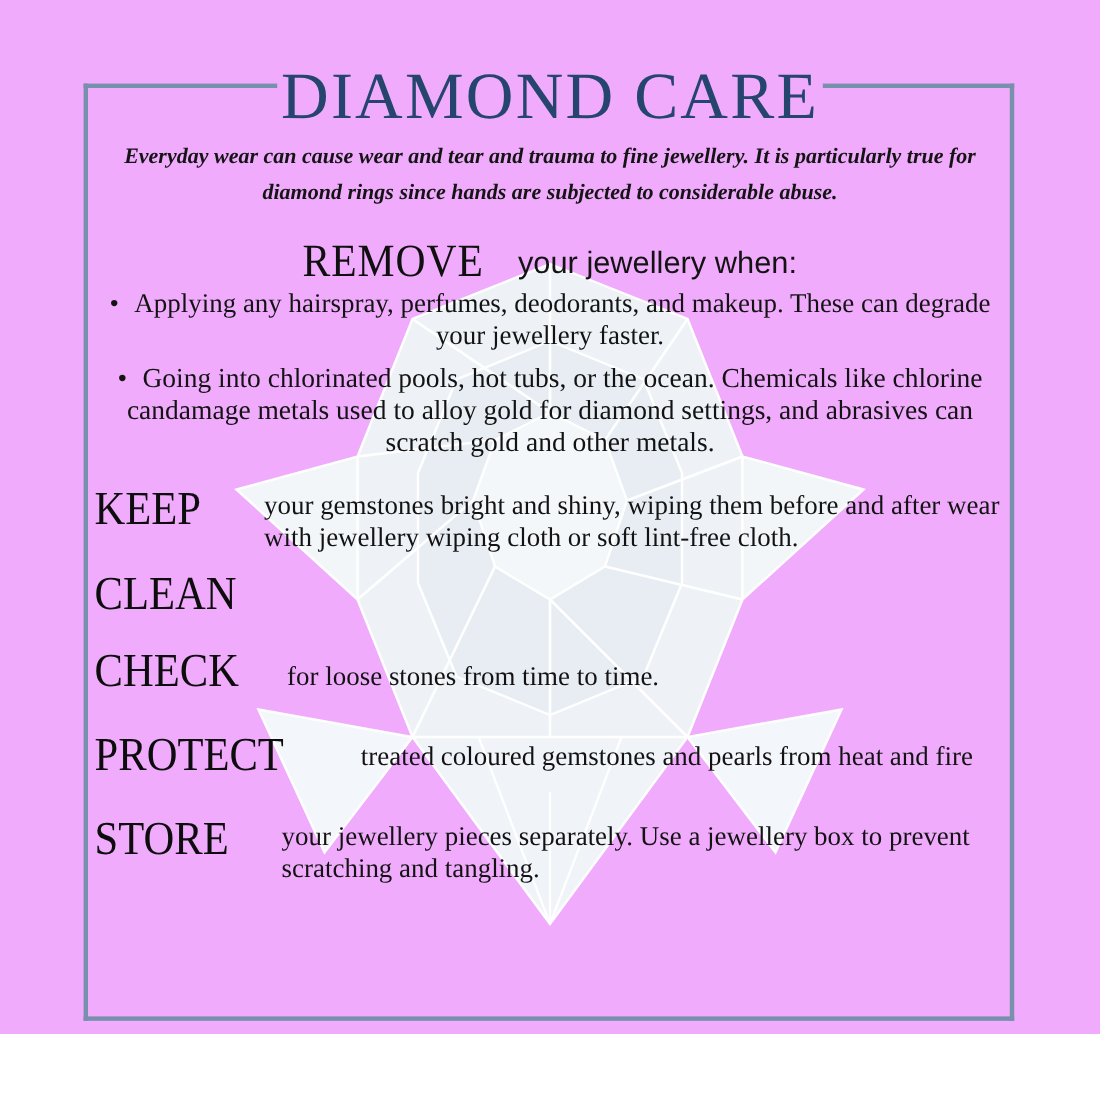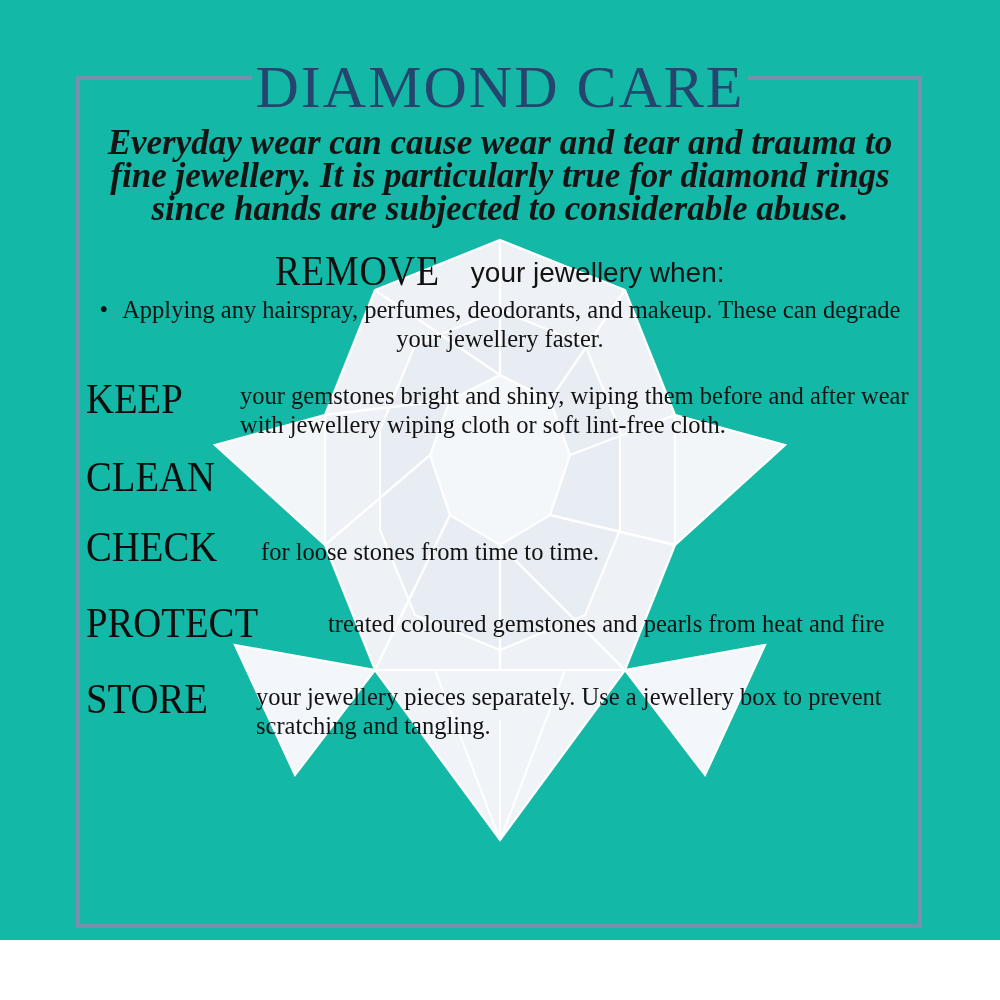--- a/index.html
+++ b/index.html
@@ -9,21 +9,21 @@
     background:#ffffff;
     font-family:"Liberation Serif", serif;
     overflow:hidden;
     position:relative;
   }
 
   
   .poster{
     position:absolute;
     left:0;top:0;width:1000px;height:940px;
-    background:#14b8a6;
+    background:#f0abfc;
     overflow:hidden;
   }
 
   
   .watermark{
     position:absolute;
     left:175px; top:215px;
     width:650px; height:650px;
     opacity:1;
     pointer-events:none;
@@ -62,21 +62,21 @@
     position:absolute;
     left:86px; top:126px;
     width:828px;
     z-index:3;
   }
 
   .intro{
     font-family:"Liberation Serif", serif;
     font-style:italic;
     font-weight:700;
-    font-size:35px;
+    font-size:20px;
     line-height:33px;
     text-align:center;
     color:#141414;
     margin:0 14px 0 14px;
   }
 
   
   .label{
     font-family:"Liberation Serif", serif;
     font-weight:400;
@@ -235,20 +235,23 @@
 
 
     <div class="row-remove">
       <span class="label">REMOVE</span><span class="tail">your jewellery when:</span>
     </div>
 
     <div class="bullets">
       <div class="bullet bullet-a">
         <span class="dot">•</span><span>Applying any hairspray, perfumes, deodorants, and makeup. These can degrade your jewellery faster.</span>
       </div>
+      <div class="bullet bullet-b">
+        <span class="dot">•</span><span>Going into chlorinated pools, hot tubs, or the ocean. Chemicals like chlorine candamage metals used to alloy gold for diamond settings, and abrasives can scratch gold and other metals.</span>
+      </div>
     </div>
 
     <div class="row row-keep">
       <div class="lab">KEEP</div>
       <div class="txt">your gemstones bright and shiny, wiping them before and after wear with jewellery wiping cloth or soft lint-free cloth.</div>
     </div>
 
     <div class="row row-clean">
       <div class="lab">CLEAN</div>
     </div>

